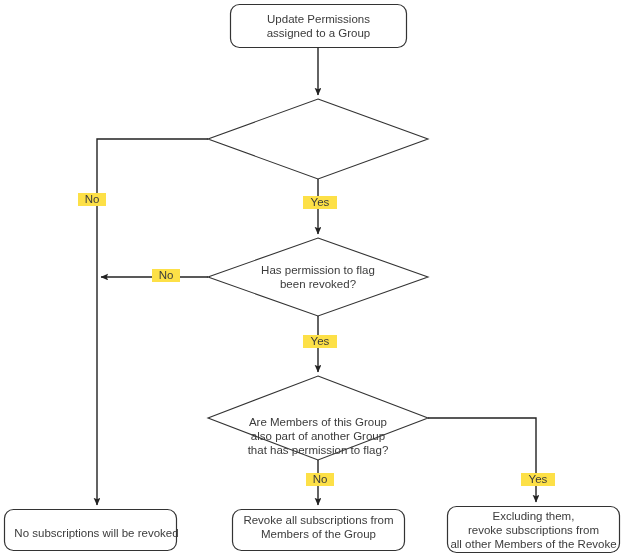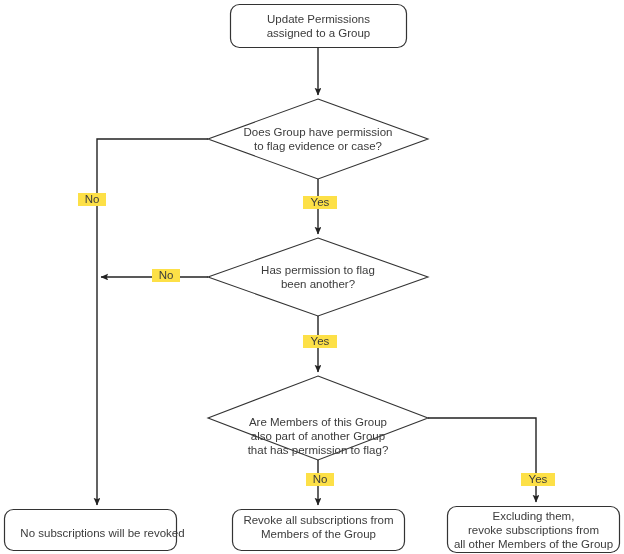--- a/index.html
+++ b/index.html
@@ -91,38 +91,36 @@
     <path d="M318,316 L318,372" fill="none" stroke="#222222" stroke-width="1.4" marker-end="url(#arrow)"></path>
 
     <path d="M318,460 L318,505" fill="none" stroke="#222222" stroke-width="1.4" marker-end="url(#arrow)"></path>
 
     <path d="M428,418 L536,418 L536,502" fill="none" stroke="#222222" stroke-width="1.4" marker-end="url(#arrow)"></path>
   </svg>
 
   <div class="node-text" style="left:232px; top:6px; width:173px; height:40px;">Update Permissions
 assigned to a Group</div>
 
-  <div class="node-text" style="left:218px; top:122px; width:200px; height:34px;">Does Group have permission
-to flag evidence or case?</div>
 
   <div class="node-text" style="left:218px; top:260px; width:200px; height:34px;">Has permission to flag
-been another?</div>
+been revoked?</div>
 
   <div class="node-text" style="left:218px; top:413px; width:200px; height:46px;">Are Members of this Group
 also part of another Group
 that has permission to flag?</div>
 
-  <div class="node-text" style="left:18px; top:511px; width:169px; height:44px;">No subscriptions will be revoked</div>
+  <div class="node-text" style="left:12px; top:511px; width:169px; height:44px;">No subscriptions will be revoked</div>
 
   <div class="node-text" style="left:234px; top:511px; width:169px; height:32px;">Revoke all subscriptions from
 Members of the Group</div>
 
   <div class="node-text" style="left:449px; top:508px; width:169px; height:43px;">Excluding them,
 revoke subscriptions from
-all other Members of the Group</div>
+all other Members of the Revoke</div>
 
   <div class="edge-label" style="left:78px; top:193px; width:24px;">No</div>
 
   <div class="edge-label" style="left:303px; top:196px; width:30px;">Yes</div>
 
   <div class="edge-label" style="left:152px; top:269px; width:24px;">No</div>
 
   <div class="edge-label" style="left:303px; top:335px; width:30px;">Yes</div>
 
   <div class="edge-label" style="left:306px; top:473px; width:24px;">No</div>

